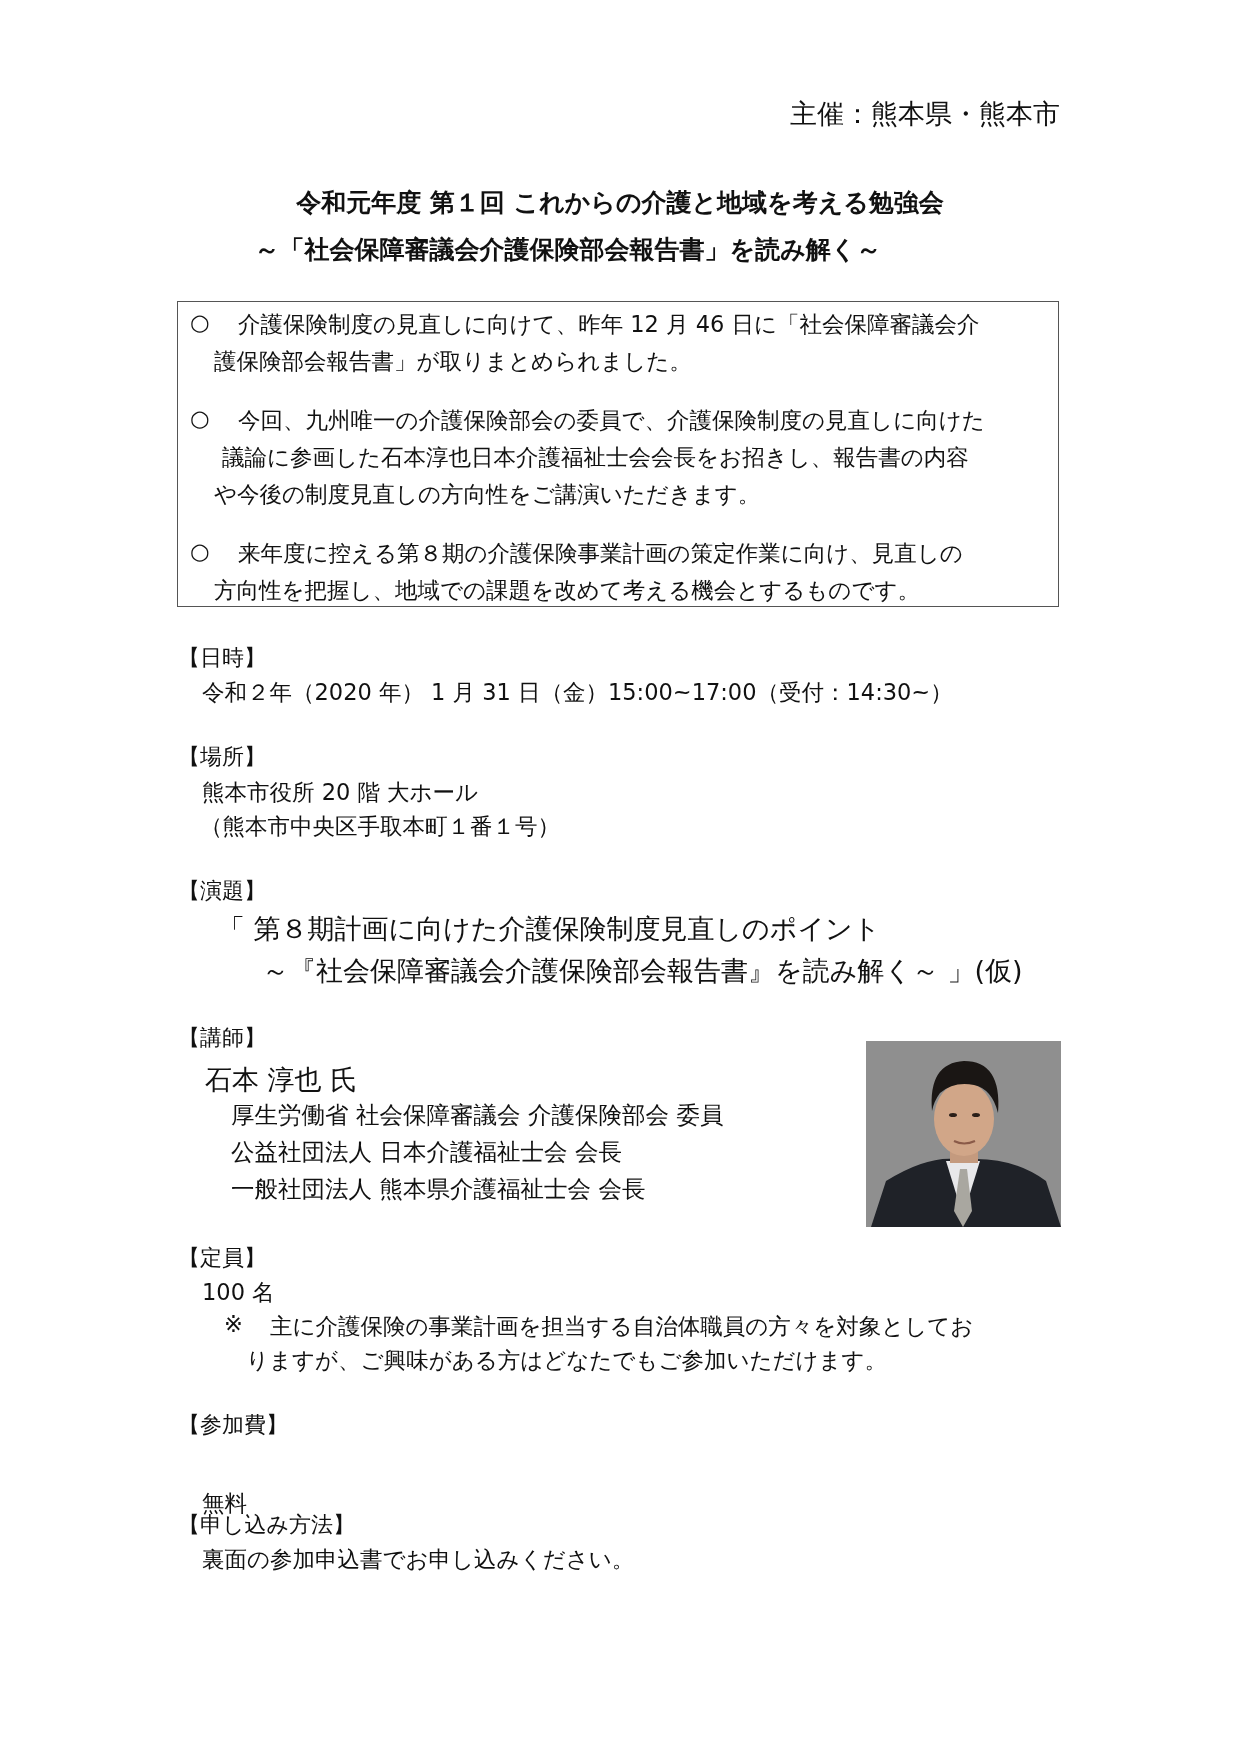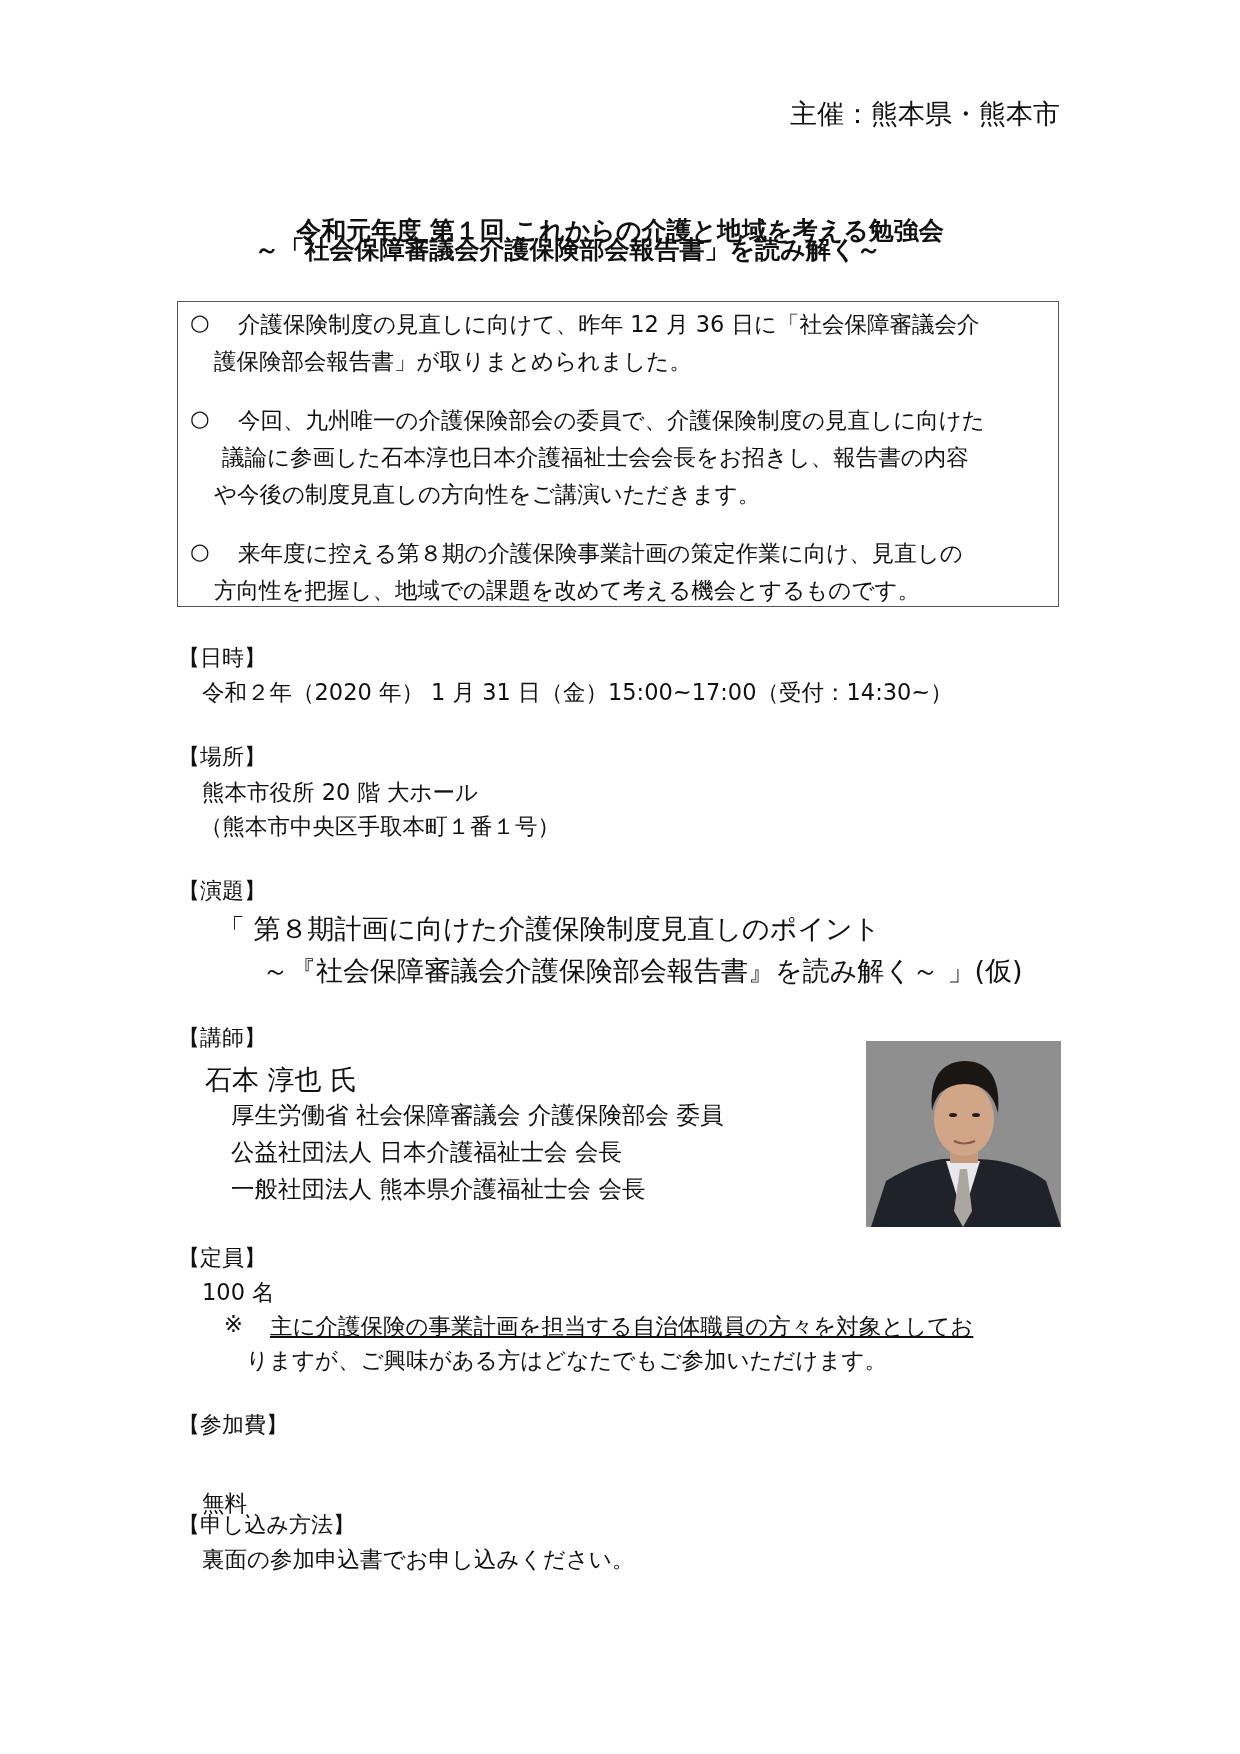--- a/index.html
+++ b/index.html
@@ -3,21 +3,21 @@
 <meta charset="utf-8">
 <style>
   html, body { margin: 0; padding: 0; background: #ffffff; }
   body {
     width: 1240px; height: 1754px; position: relative; overflow: hidden;
     font-family: "DejaVu Sans", "Liberation Sans", sans-serif;
     color: #111111;
   }
   .abs { position: absolute; white-space: nowrap; }
   .organizer { right: 180px; top: 96px; font-size: 27px; text-align: right; }
-  .title1 { left: 0; width: 1240px; text-align: center; top: 186px; font-size: 25px; font-weight: bold; margin-top: 28px; }
+  .title1 { left: 0; width: 1240px; text-align: center; top: 186px; font-size: 25px; font-weight: bold; }
   .title2 { left: 0; width: 1136px; text-align: center; top: 233px; font-size: 25px; font-weight: bold; }
   .intro-box {
     position: absolute; left: 177px; top: 301px; width: 882px; height: 306px;
     border: 1.5px solid #555555; box-sizing: border-box;
   }
   .bullet-line { position: absolute; font-size: 22.5px; white-space: nowrap; }
   .section-label { position: absolute; left: 178px; font-size: 22px; white-space: nowrap; }
   .section-value { position: absolute; font-size: 22.5px; white-space: nowrap; }
   .topic-line { position: absolute; font-size: 27px; white-space: nowrap; }
   .speaker-name { position: absolute; left: 205px; top: 1062px; font-size: 27px; white-space: nowrap; }
@@ -32,21 +32,21 @@
 <body>
 
 <div class="abs organizer">主催：熊本県・熊本市</div>
 
 <div class="abs title1">令和元年度 第１回 これからの介護と地域を考える勉強会</div>
 <div class="abs title2">～「社会保障審議会介護保険部会報告書」を読み解く～</div>
 
 <div class="intro-box"></div>
 
 <div class="bullet-line" style="left:190px; top:309px;">○</div>
-<div class="bullet-line" style="left:238px; top:309px;">介護保険制度の見直しに向けて、昨年 12 月 36 日に「社会保障審議会介</div>
+<div class="bullet-line" style="left:238px; top:309px;">介護保険制度の見直しに向けて、昨年 12 月 46 日に「社会保障審議会介</div>
 <div class="bullet-line" style="left:214px; top:346px;">護保険部会報告書」が取りまとめられました。</div>
 
 <div class="bullet-line" style="left:190px; top:405px;">○</div>
 <div class="bullet-line" style="left:238px; top:405px;">今回、九州唯一の介護保険部会の委員で、介護保険制度の見直しに向けた</div>
 <div class="bullet-line" style="left:222px; top:442px;">議論に参画した石本淳也日本介護福祉士会会長をお招きし、報告書の内容</div>
 <div class="bullet-line" style="left:214px; top:479px;">や今後の制度見直しの方向性をご講演いただきます。</div>
 
 <div class="bullet-line" style="left:190px; top:538px;">○</div>
 <div class="bullet-line" style="left:238px; top:538px;">来年度に控える第８期の介護保険事業計画の策定作業に向け、見直しの</div>
 <div class="bullet-line" style="left:214px; top:575px;">方向性を把握し、地域での課題を改めて考える機会とするものです。</div>
@@ -87,20 +87,20 @@
     <ellipse cx="87" cy="74" rx="4" ry="2" fill="#2a1e18"></ellipse>
     <ellipse cx="110" cy="74" rx="4" ry="2" fill="#2a1e18"></ellipse>
 
     <path d="M88,100 Q98,105 109,100" stroke="#8a5a48" stroke-width="2" fill="none"></path>
   </svg>
 </div>
 
 <div class="section-label" style="top:1243px;">【定員】</div>
 <div class="section-value" style="left:202px; top:1277px;">100 名</div>
 <div class="section-value" style="left:224px; top:1311px;">※</div>
-<div class="section-value" style="left:270px; top:1311px;text-decoration:underline;">主に介護保険の事業計画を担当する自治体職員の方々を対象としてお</div>
+<div class="section-value" style="left:270px; top:1311px;">主に介護保険の事業計画を担当する自治体職員の方々を対象としてお</div>
 <div class="section-value" style="left:246px; top:1345px;">りますが、ご興味がある方はどなたでもご参加いただけます。</div>
 
 <div class="section-label" style="top:1410px;">【参加費】</div>
 <div class="section-value" style="left:202px; top:1444px;margin-top:44px;">無料</div>
 
 <div class="section-label" style="top:1510px;">【申し込み方法】</div>
 <div class="section-value" style="left:202px; top:1544px;">裏面の参加申込書でお申し込みください。</div>
 
 </body></html>

